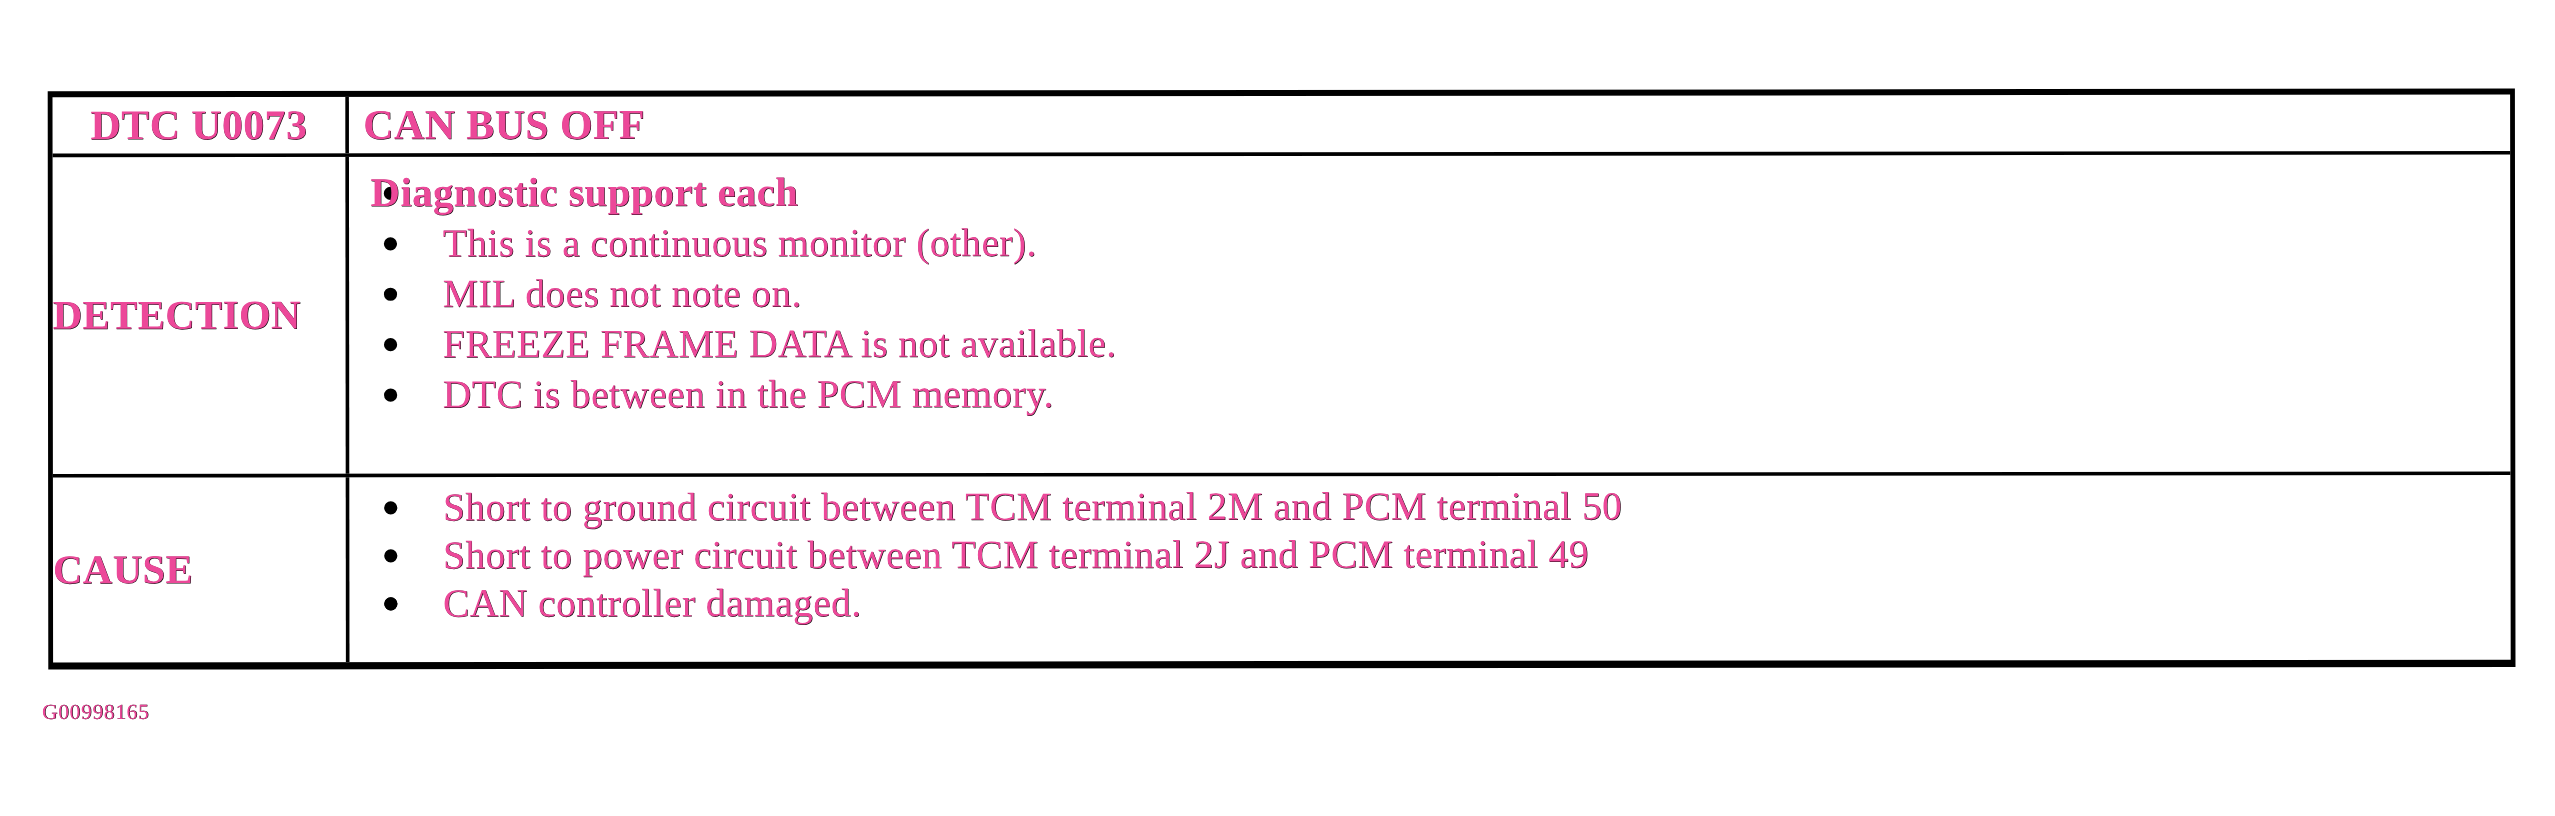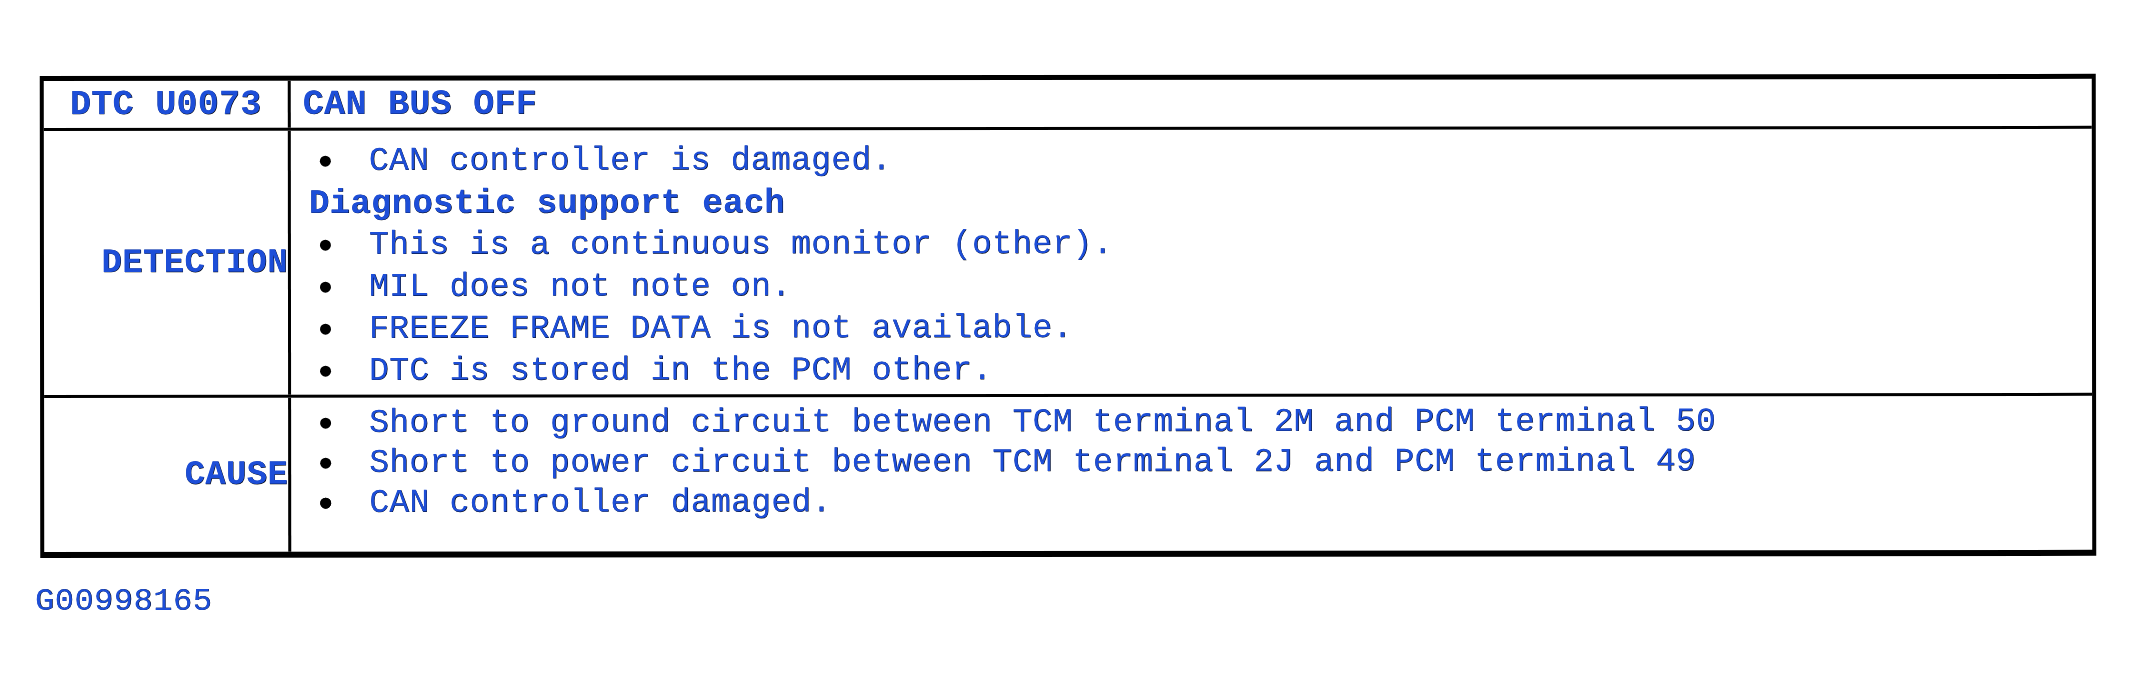--- a/index.html
+++ b/index.html
@@ -1,22 +1,22 @@
 <!DOCTYPE html>
 <html><head>
 <meta charset="utf-8">
 <style>
   html, body { margin: 0; padding: 0; background: #ffffff; }
   .sheet {
     position: relative;
     width: 2129px;
     height: 680px;
     background: #ffffff;
-    color: #1d4ed8;
-    font-family: Liberation Mono, monospace;
+    color: #ec4899;
+    font-family: Liberation Serif, serif;
     text-shadow: 0.4px 0.4px 0 #000;
     overflow: hidden;
   }
   .dtc-table {
     position: absolute;
     left: 40px;
     top: 76px;
     width: 2056px;
     height: 482px;
     box-sizing: border-box;
@@ -28,21 +28,21 @@
     transform: rotate(-0.06deg);
     transform-origin: left center;
     background: #ffffff;
   }
   .trow { display: grid; grid-template-columns: 247px 1fr; min-height: 0; }
   .trow.sep { border-bottom: 3px solid #000; }
   .label-cell {
     border-right: 3px solid #000;
     display: flex;
     flex-direction: column;
-    align-items: flex-end;
+    align-items: flex-start;
     justify-content: center;
     text-align: center;
     font-weight: bold;
     font-size: 34px;
     line-height: 43px;
     letter-spacing: 0.3px;
   }
   .header-code-cell {
     border-right: 3px solid #000;
     display: flex;
@@ -83,21 +83,21 @@
     width: 11px;
     height: 11px;
     border-radius: 50%;
     background: #000;
   }
   .tight .dot { top: 14px; }
   .figure-id {
     position: absolute;
     left: 35px;
     top: 583px;
-    font-size: 32px;
+    font-size: 18px;
     letter-spacing: 0.5px;
   }
 </style>
 </head>
 <body>
 
 <div class="sheet">
 
   <div class="dtc-table">
 
@@ -110,40 +110,39 @@
       </div>
     </div>
 
     <div class="trow sep">
       <div class="label-cell">
         <span>DETECTION</span>
       </div>
       <div class="content-cell">
         <div class="line bullet">
           <span class="dot"></span>
-          <span>CAN controller is damaged.</span>
         </div>
         <div class="line heading">
           <span>Diagnostic support each</span>
         </div>
         <div class="line bullet">
           <span class="dot"></span>
           <span>This is a continuous monitor (other).</span>
         </div>
         <div class="line bullet">
           <span class="dot"></span>
           <span>MIL does not note on.</span>
         </div>
         <div class="line bullet">
           <span class="dot"></span>
           <span>FREEZE FRAME DATA is not available.</span>
         </div>
         <div class="line bullet">
           <span class="dot"></span>
-          <span>DTC is stored in the PCM other.</span>
+          <span>DTC is between in the PCM memory.</span>
         </div>
       </div>
     </div>
 
     <div class="trow">
       <div class="label-cell">
         <span>CAUSE</span>
       </div>
       <div class="content-cell tight">
         <div class="line bullet">

